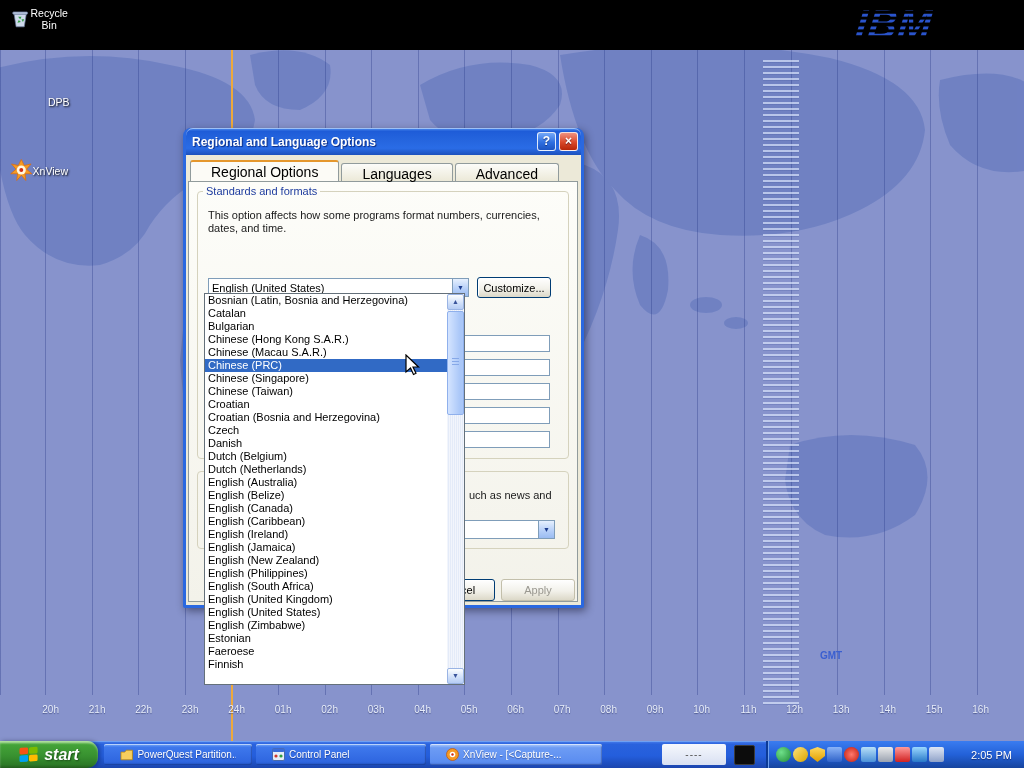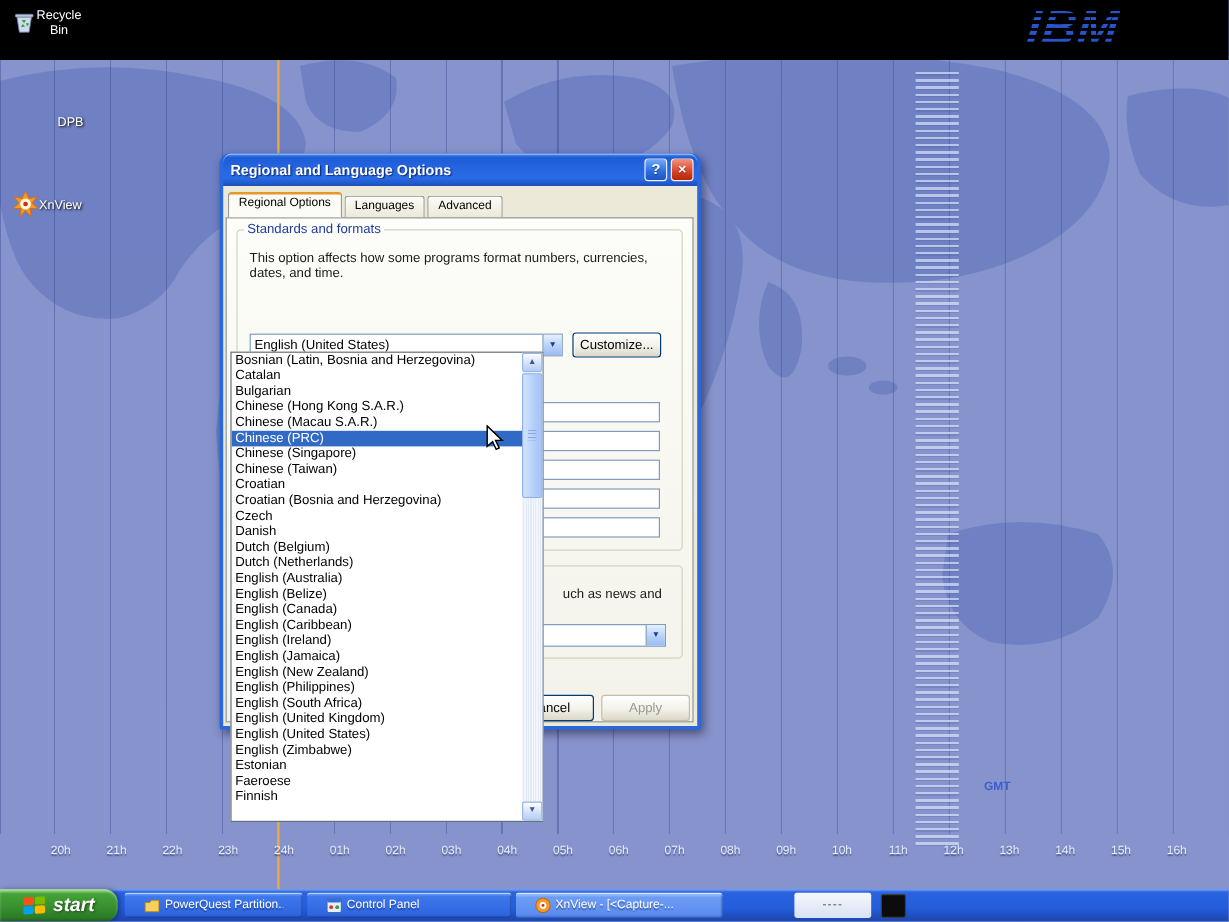--- a/index.html
+++ b/index.html
@@ -43,21 +43,21 @@
   .title { flex:1; color:#fff; font-size:12px; font-weight:bold; text-shadow:1px 1px 1px #0a2a80;
     white-space:nowrap; overflow:hidden; }
   .tb-btn { width:19px; height:19px; border-radius:3px; border:1px solid rgba(255,255,255,.85);
     color:#fff; font-size:12px; font-weight:bold; line-height:17px; text-align:center; cursor:pointer;
     text-shadow:0 1px 1px rgba(0,0,40,.5); }
   .tb-btn.help { background:linear-gradient(180deg,#74a8f8,#2f6fe0 55%,#1c53c2); }
   .tb-btn.close { background:linear-gradient(180deg,#f0917f,#d9482a 55%,#b62508); }
 
   .dlg-body { position:relative; width:395px; height:450px; background:#ece9d8; }
   .tabs { position:absolute; left:4px; top:8px; display:flex; align-items:flex-end; z-index:3; }
-  .tab { height:18px; padding:2px 8px 0; font-size:10px; color:#000; margin-right:2px;
+  .tab { height:18px; padding:2px 20px 0; font-size:14px; color:#000; margin-right:2px;
     border:1px solid #919b9c; border-bottom:none; border-radius:3px 3px 0 0;
     background:linear-gradient(#fcfcf9,#ece9d8); cursor:pointer; }
   .tab.active { height:21px; margin-top:-3px; background:#fcfbf6; border-top:2px solid #e5972d; }
 
   .page { position:absolute; left:2px; top:26px; width:390px; height:421px;
     border:1px solid #919b9c; background:linear-gradient(#fdfdf9,#f3f2ea); z-index:2; }
 
   fieldset.group { position:absolute; border:1px solid #d5d2bd; border-radius:4px; }
   fieldset.group legend { font-size:11px; color:#1e3c9e; padding:0 3px; margin-left:5px; }
   .standards { left:8px; top:3px; width:372px; height:274px; }
@@ -81,21 +81,21 @@
     box-shadow:inset 1px 1px 0 #fff; }
   .customize { left:279px; top:80px; width:74px; height:21px; }
   .cancel { left:232px; top:397px; width:74px; height:22px; }
   .apply { left:312px; top:397px; width:74px; height:22px; color:#9a9890; border-color:#c3bfab;
     background:linear-gradient(180deg,#f7f6f1,#ecead e0); box-shadow:none; }
 
   .sample-box { position:absolute; left:114px; width:238px; height:17px; background:#fff; border:1px solid #7f9db9; }
   .loc-text { position:absolute; left:271px; top:17px; font-size:11px; color:#1a1a1a; white-space:nowrap; }
 
   
-  .dropdown { position:absolute; left:192px; top:293px; width:261px; height:392px; z-index:20;
+  .dropdown { position:absolute; left:204px; top:293px; width:261px; height:392px; z-index:20;
     background:#fff; border:1px solid #64707a; }
   .dd-items { position:absolute; left:0; top:0; width:242px; height:390px; overflow:hidden; }
   .dd-item { height:13px; line-height:13px; font-size:11px; color:#000; padding-left:3px;
     white-space:nowrap; overflow:hidden; cursor:pointer; }
   .dd-item.selected { background:#316ac5; color:#fff; }
   .dd-scroll { position:absolute; top:0; right:0; bottom:0; width:17px;
     background:repeating-linear-gradient(90deg,#f2f5fc 0 1px,#e4ebf8 1px 2px); }
   .sb-btn { position:absolute; left:0; width:17px; height:16px; border:1px solid #9ab4e4; border-radius:2px;
     background:linear-gradient(180deg,#fdfefe,#cfdff9 60%,#b6cdf4); color:#39549b; font-size:7px;
     line-height:14px; text-align:center; cursor:pointer; }
@@ -353,13 +353,28 @@
       <circle cx="6.5" cy="6.5" r="6" fill="#f59a23" stroke="#c05a10" stroke-width="0.8"></circle>
       <circle cx="6.5" cy="6.5" r="2.8" fill="#fff"></circle>
       <circle cx="6.5" cy="6.5" r="1.2" fill="#d02a10"></circle>
     </svg>
     <span class="tlabel">XnView - [&lt;Capture-...</span>
   </div>
 
   <div class="overflow">----</div>
   <div class="darkicon"></div>
 
+  <div class="tray">
+    <div class="tray-icons">
+      <span class="tray-icon"></span>
+      <span class="tray-icon"></span>
+      <span class="tray-icon"></span>
+      <span class="tray-icon"></span>
+      <span class="tray-icon"></span>
+      <span class="tray-icon"></span>
+      <span class="tray-icon"></span>
+      <span class="tray-icon"></span>
+      <span class="tray-icon"></span>
+      <span class="tray-icon"></span>
+    </div>
+    <span class="clock">2:05 PM</span>
+  </div>
 </div>
 
 </body></html>

